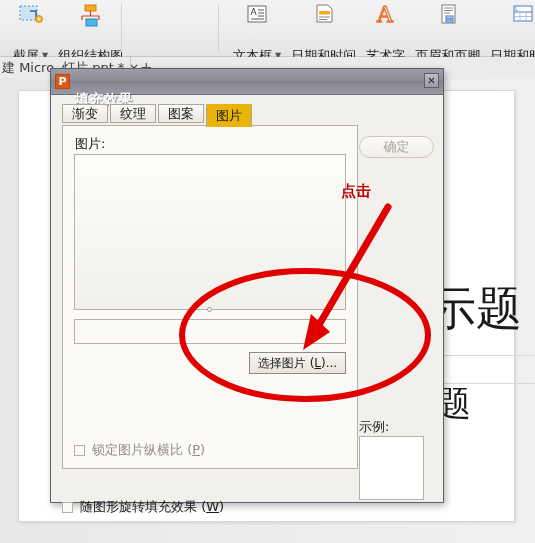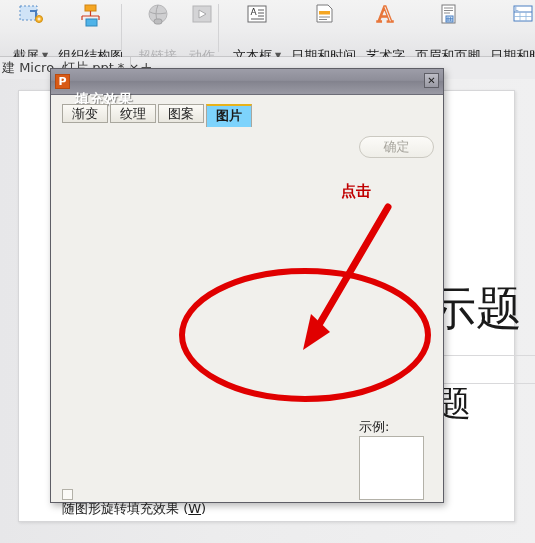--- a/index.html
+++ b/index.html
@@ -101,23 +101,23 @@
   
   #tabrow{position:absolute;left:11px;top:9px;height:22px;display:flex;align-items:flex-start;}
   .dtab{
     height:19px;padding:0 9px;margin-right:2px;box-sizing:border-box;
     background:linear-gradient(to bottom,#fbfaf6,#e9e7df);
     border:1px solid #a9a79e;
     font-size:13px;color:#1a1a1a;line-height:17px;white-space:nowrap;
     font-family:"DejaVu Sans",sans-serif;cursor:pointer;
   }
   .dtab.active{
-    height:23px;line-height:20px;background:#7dd3fc;
+    height:23px;line-height:20px;background:#eab308;
     border:1px solid #a9a79e;border-top:2px solid #e8b21a;border-bottom:none;
-    position:relative;z-index:3;margin-bottom:-1px;font-weight:bold;
+    position:relative;z-index:3;margin-bottom:-1px;
   }
   #tabpanel{
     position:absolute;left:11px;top:30px;width:296px;height:344px;
     background:#fbfaf7;border:1px solid #b3b1a8;box-sizing:border-box;
   }
 
   .flabel{
     position:absolute;font-size:13px;color:#1a1a1a;white-space:nowrap;
     font-family:"DejaVu Sans",sans-serif;
   }
@@ -141,22 +141,22 @@
     border:1px solid #8d8b83;box-sizing:border-box;
     font-size:12px;color:#1a1a1a;line-height:20px;text-align:center;white-space:nowrap;
     font-family:"DejaVu Sans",sans-serif;cursor:pointer;
   }
   #btn-select u{text-decoration:underline;}
   #lock-row{
     position:absolute;left:11px;top:313px;width:272px;height:22px;
     display:flex;align-items:center;
   }
   #wrap-row{
-    position:absolute;left:11px;top:394px;width:300px;height:18px;
-    display:flex;flex-direction:column;
+    position:absolute;left:11px;top:403px;width:300px;height:18px;
+    display:flex;align-items:center;
   }
   .cbox{
     width:11px;height:11px;background:#fbfaf7;border:1px solid #b3b1a8;
     box-sizing:border-box;margin-right:7px;flex:none;cursor:pointer;
   }
   .cbtext{
     font-size:13px;color:#8f8d85;white-space:nowrap;
     font-family:"DejaVu Sans",sans-serif;
   }
   .cbtext.on{color:#1a1a1a;}
@@ -217,41 +217,20 @@
           <rect x="10" y="16" width="11" height="7" fill="#4fb3e8" stroke="#2f86bb"></rect>
           <rect x="2" y="17" width="7" height="4" fill="#f5a623" stroke="#cf8313" opacity="0"></rect>
         </svg>
       </div>
       <div class="rlabel">组织结构图</div>
     </div>
   </div>
 
   <div class="sep" style="left:121px;"></div>
 
-  <div class="rgroup" style="left:133px;">
-    <div class="ritem">
-      <div class="ricon">
-        <svg width="30" height="28" viewBox="0 0 30 28">
-          <circle cx="15" cy="11" r="9" fill="#cfcfd1" stroke="#b6b6b8"></circle>
-          <path d="M7 9 q5 3 16 1 M15 2 q-4 9 0 18" fill="none" stroke="#a9a9ab"></path>
-          <rect x="11" y="16" width="8" height="5" rx="2.5" fill="#bdbdbf" stroke="#9f9fa1"></rect>
-        </svg>
-      </div>
-      <div class="rlabel dim">超链接</div>
-    </div>
-    <div class="ritem">
-      <div class="ricon">
-        <svg width="30" height="28" viewBox="0 0 30 28">
-          <rect x="6" y="3" width="18" height="16" fill="#d4d4d6" stroke="#b4b4b6"></rect>
-          <path d="M12 7 l7 4 l-7 4 z" fill="#ffffff" stroke="#a8a8aa"></path>
-        </svg>
-      </div>
-      <div class="rlabel dim">动作</div>
-    </div>
-  </div>
 
   <div class="sep" style="left:218px;"></div>
 
   <div class="rgroup" style="left:228px;">
     <div class="ritem">
       <div class="ricon">
         <svg width="30" height="28" viewBox="0 0 30 28">
           <rect x="6" y="3" width="18" height="16" fill="#fff" stroke="#6a6a6c"></rect>
           <text x="8.5" y="12" font-size="9" font-family="DejaVu Sans" fill="#333">A</text>
           <path d="M16 7 h6 M16 10 h6 M16 13 h6 M9 16 h13" stroke="#5b5b5d" stroke-width="1"></path>
@@ -329,20 +308,35 @@
 
   <div id="dlg-body">
 
     <div id="tabrow">
       <div class="dtab">渐变</div>
       <div class="dtab">纹理</div>
       <div class="dtab">图案</div>
       <div class="dtab active">图片</div>
     </div>
 
+    <div id="tabpanel">
+      <div class="flabel" id="pic-label">图片:</div>
+      <div id="pic-box"></div>
+      <div id="pic-handle"></div>
+      <div id="pic-field"></div>
+
+      <div id="btn-select">
+        <span>选择图片 (</span><u>L</u><span>)...</span>
+      </div>
+
+      <div id="lock-row">
+        <span class="cbox"></span>
+        <span class="cbtext"><span>锁定图片纵横比 (</span><u>P</u><span>)</span></span>
+      </div>
+    </div>
 
     <div id="wrap-row">
       <span class="cbox"></span>
       <span class="cbtext on"><span>随图形旋转填充效果 (</span><u>W</u><span>)</span></span>
     </div>
 
     <div id="btn-ok">确定</div>
 
     <div class="flabel" id="sample-label">示例:</div>
     <div id="sample-box"></div>

